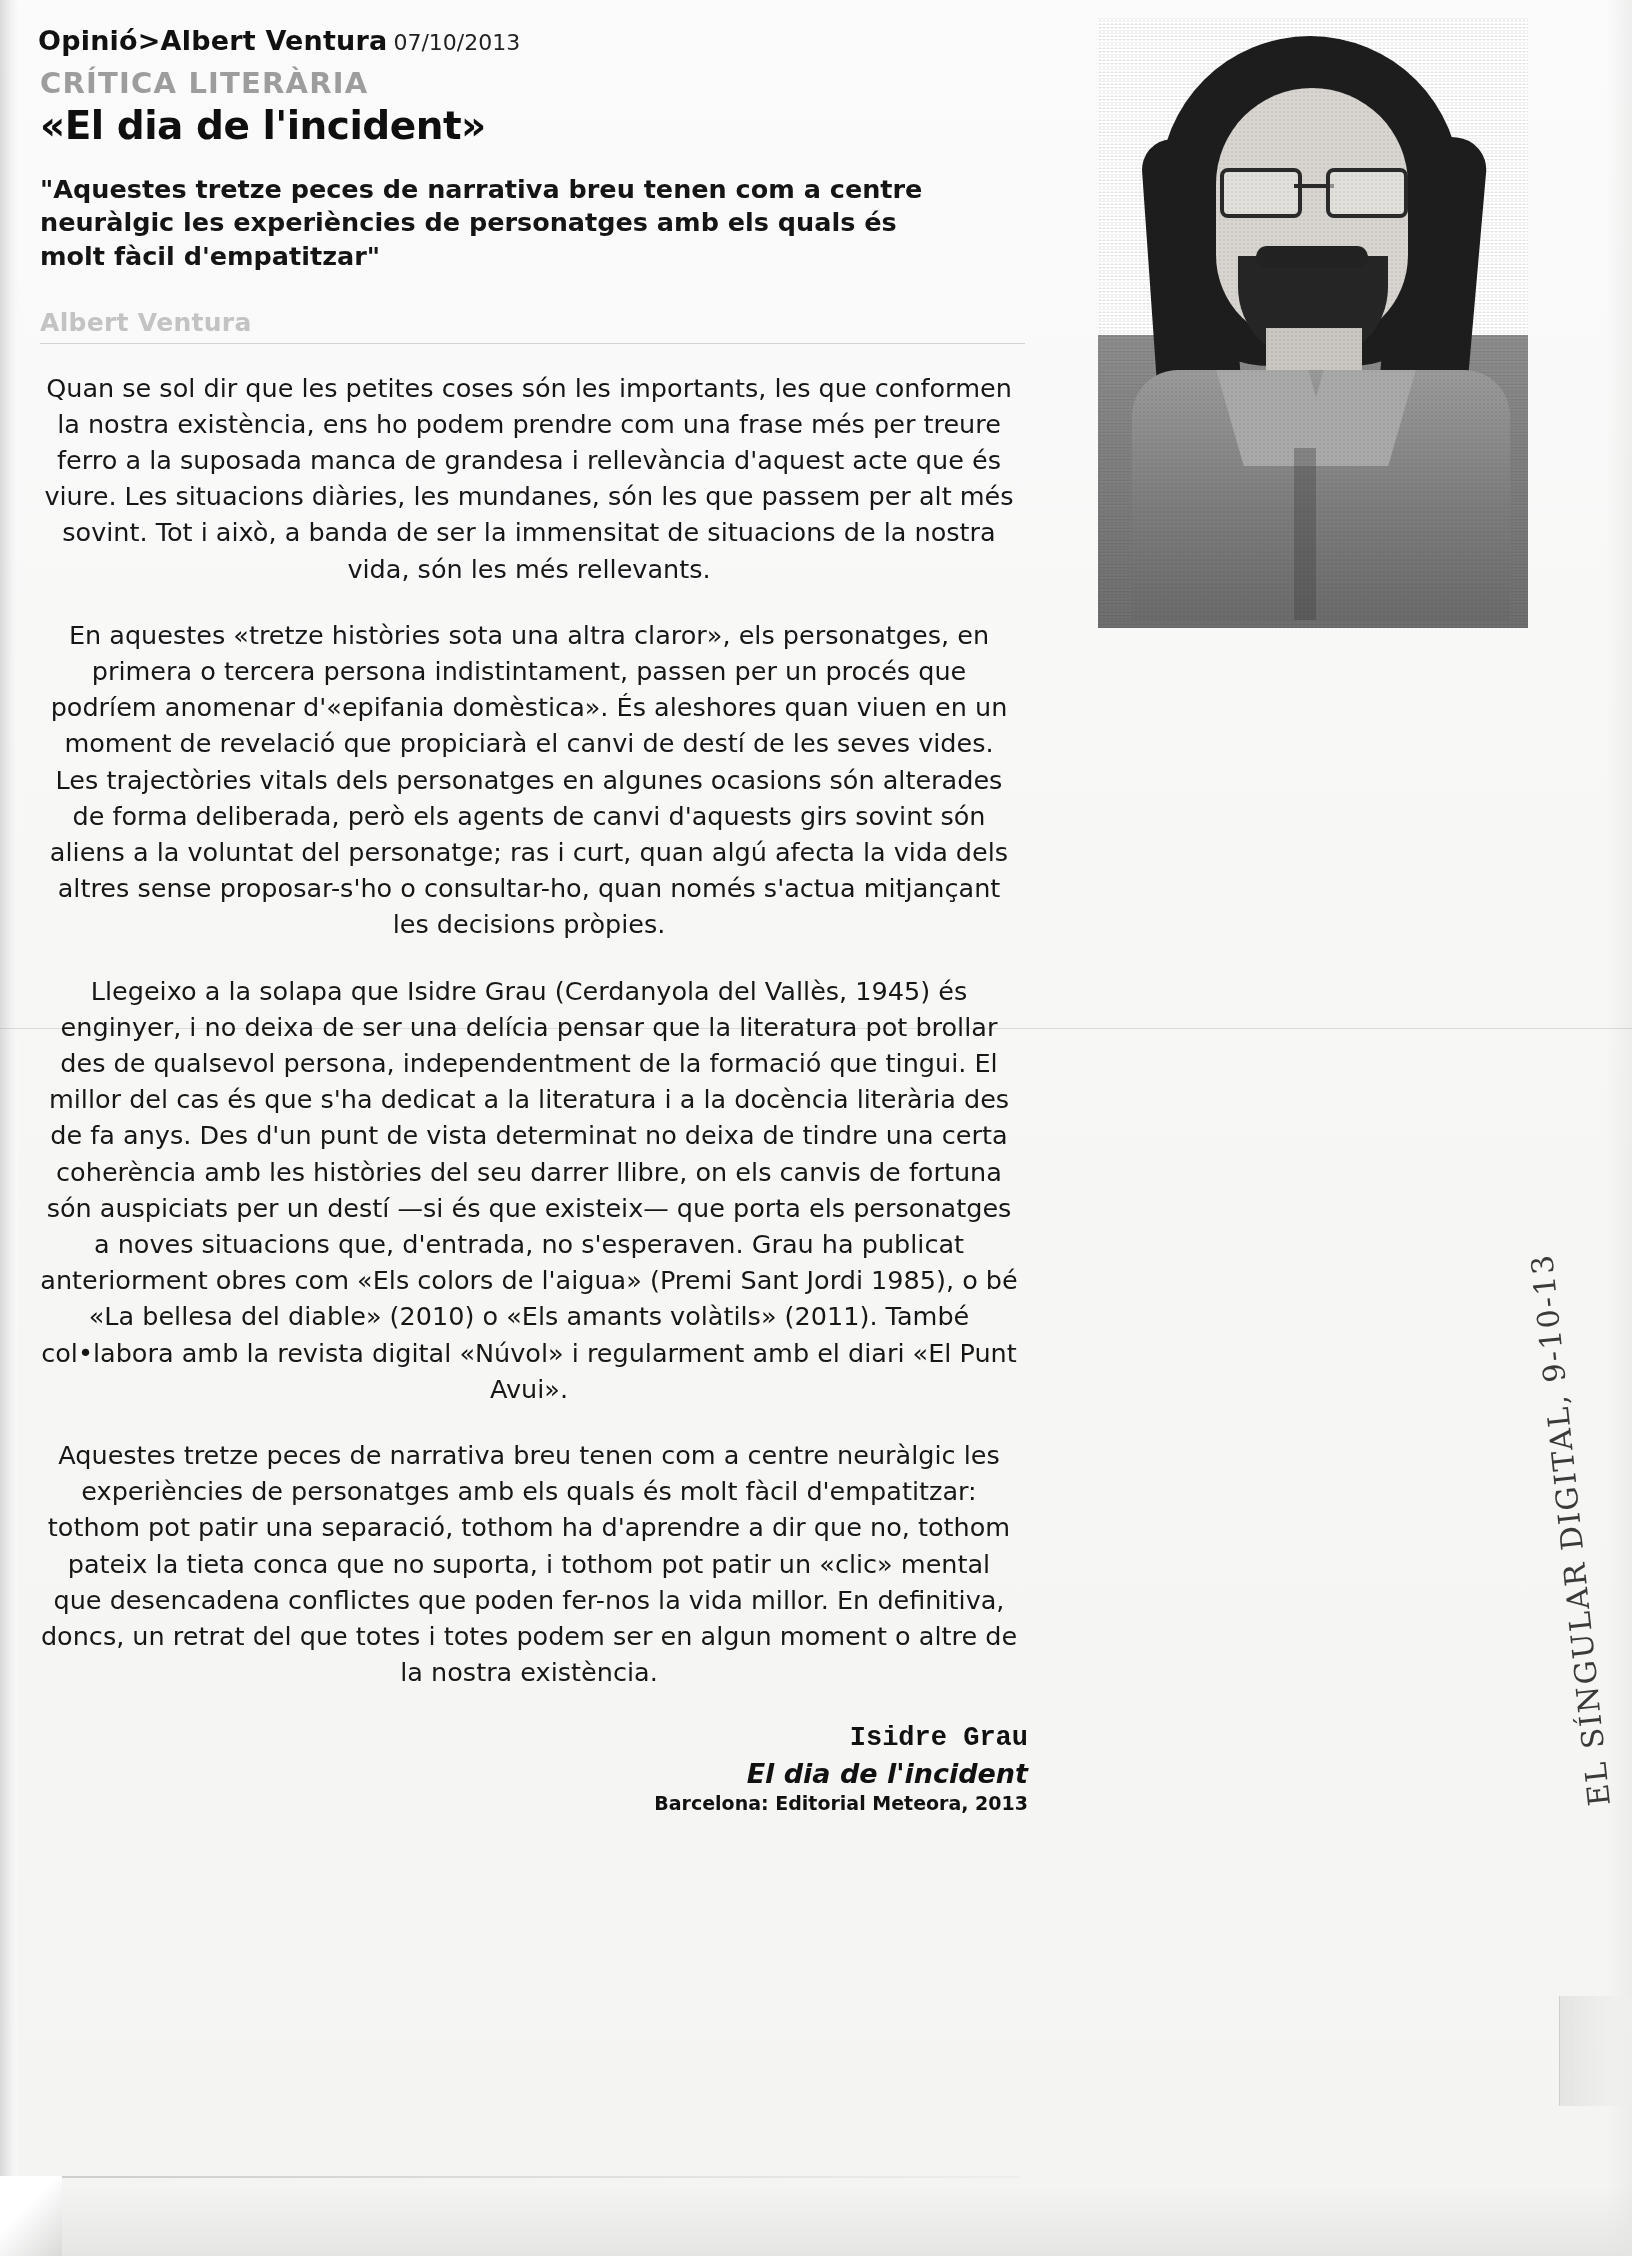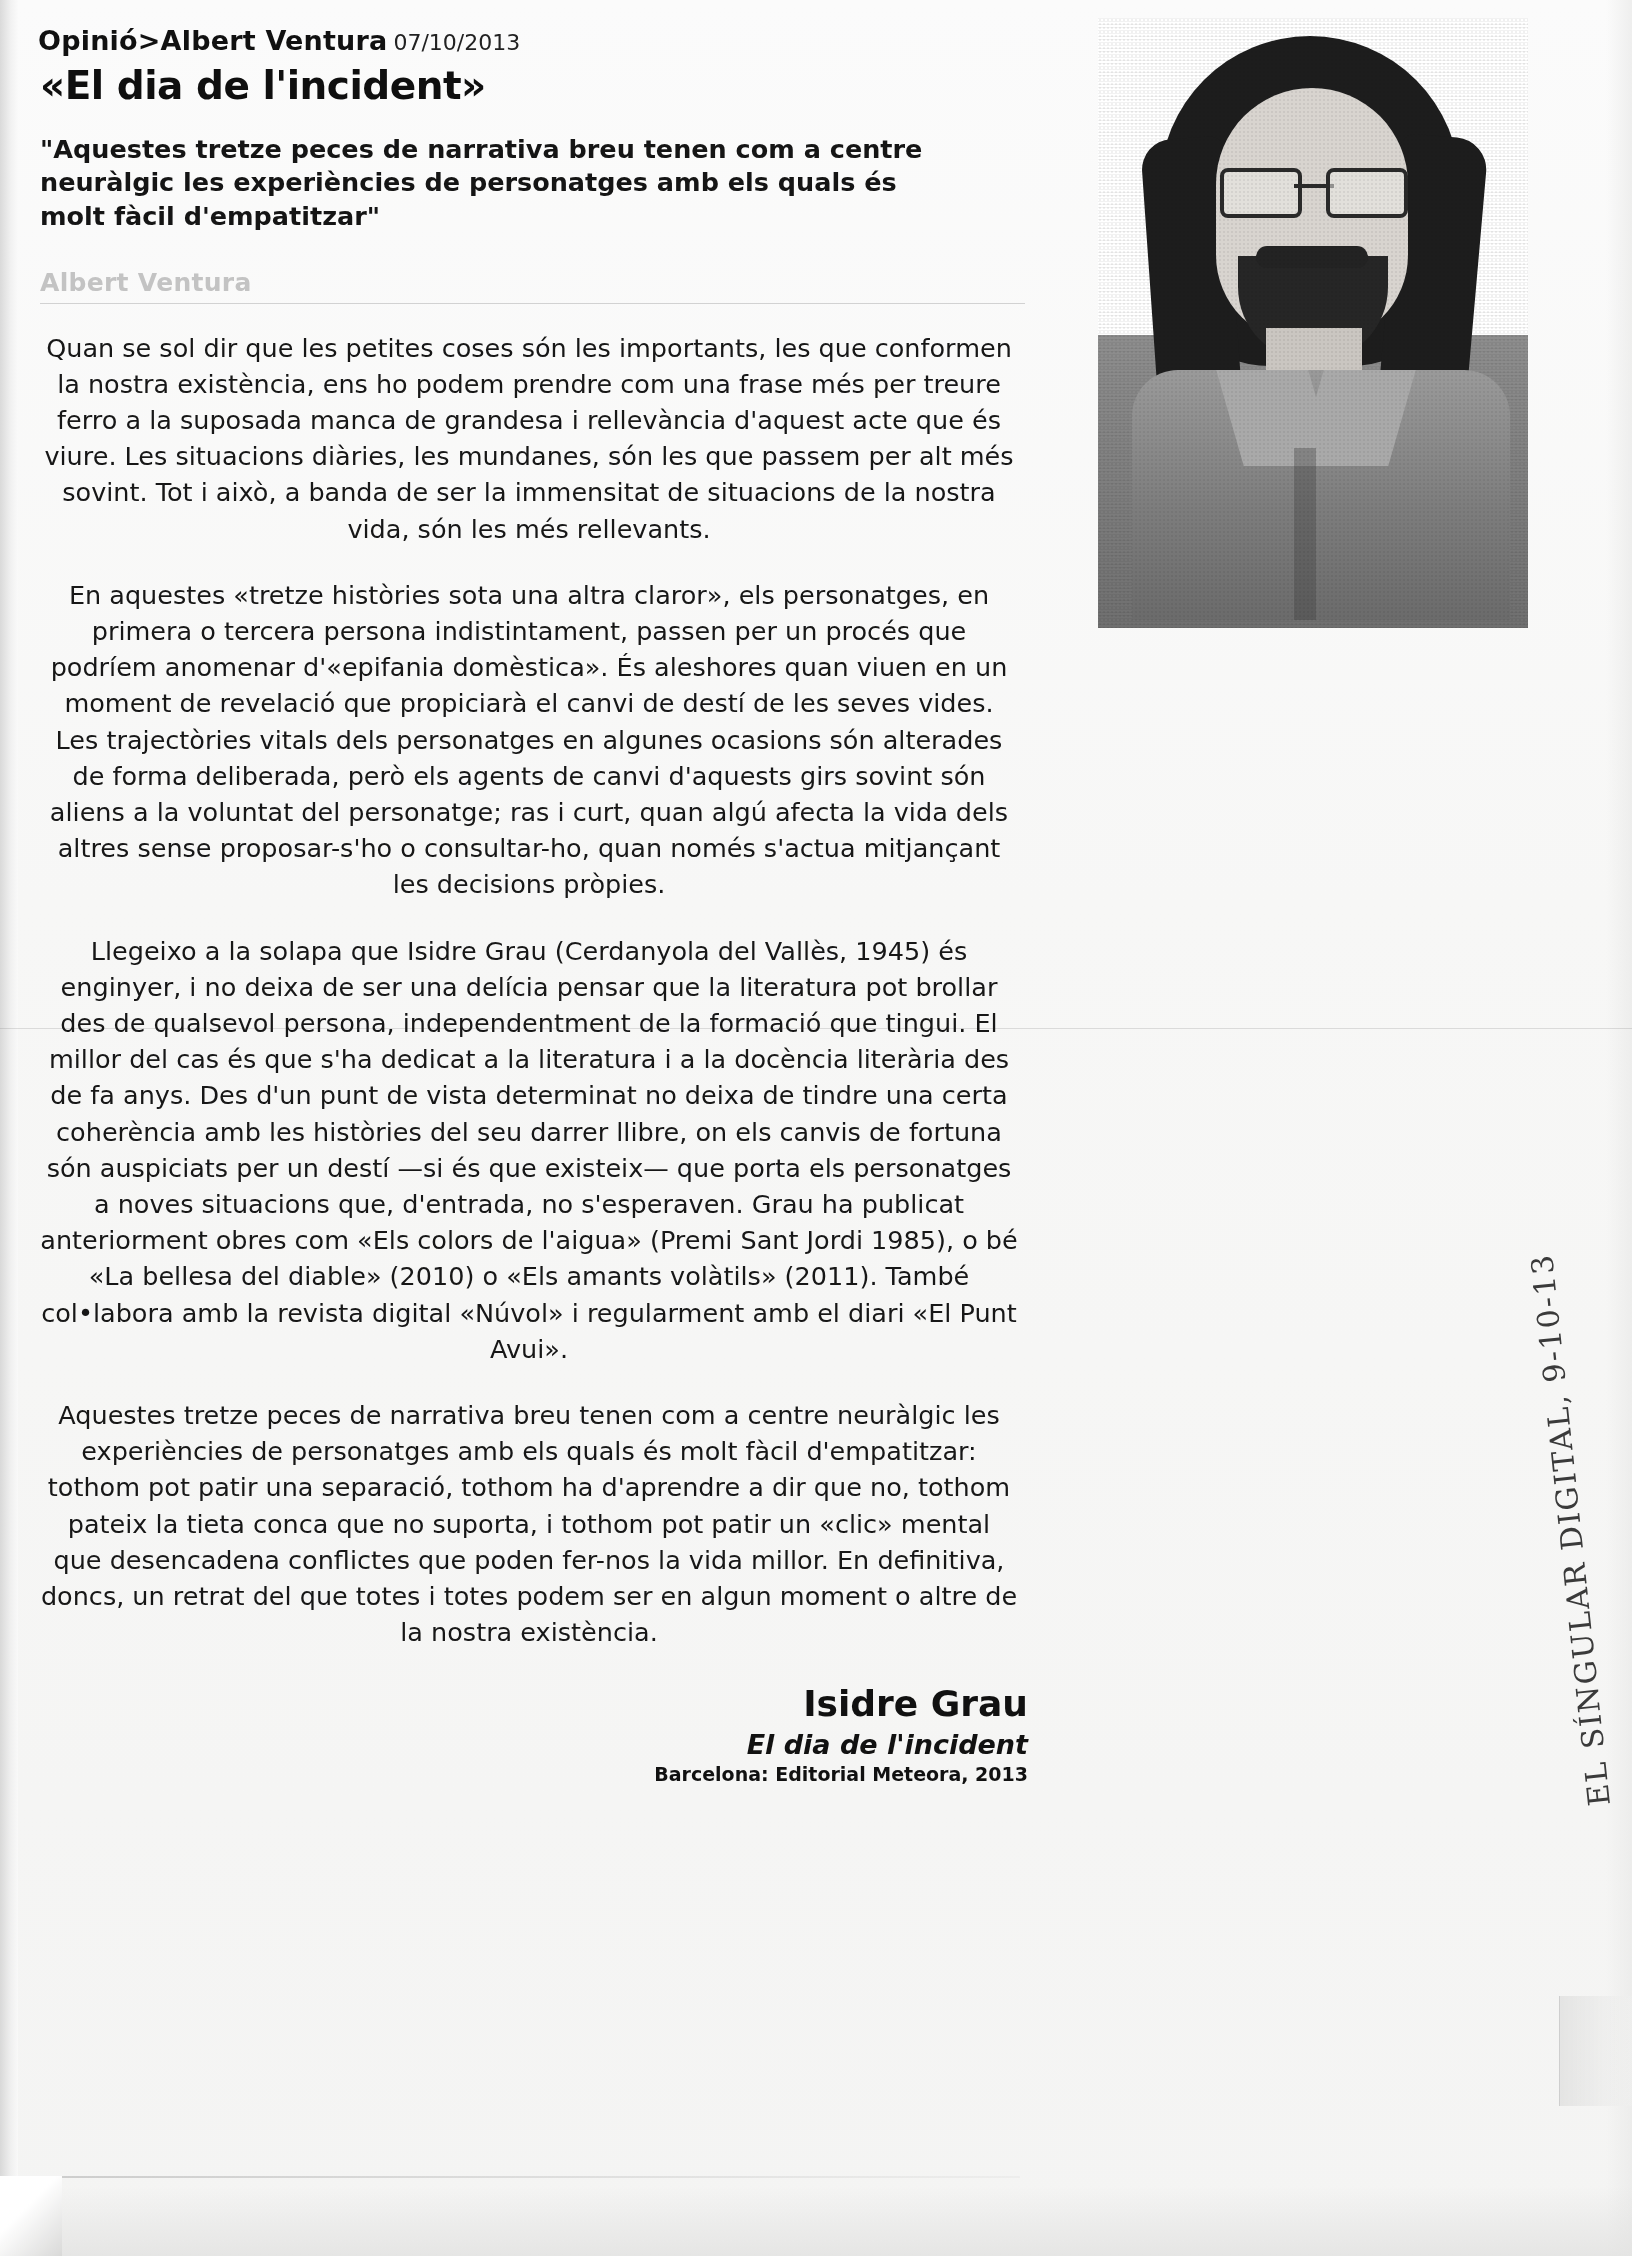--- a/index.html
+++ b/index.html
@@ -145,24 +145,25 @@
     text-align: center;
   }
 
   .signoff {
     margin-top: 22px;
     text-align: right;
     width: 990px;
     padding-right: 10px;
   }
   .signoff .author {
-    font-size: 36px;
+    font-size: 27px;
     font-weight: bold;
     color: #111;
     line-height: 1.3;
+    font-family: Liberation Mono, monospace;
   }
   .signoff .title {
     font-size: 27px;
     font-weight: bold;
     font-style: italic;
     color: #111;
     line-height: 1.3;
   }
   .signoff .publisher {
     font-size: 19px;
@@ -350,20 +351,21 @@
     <div class="placket"></div>
     <div class="noise"></div>
   </div>
 
   <div class="article">
 
     <div class="kicker-line">
       <span class="section">Opinió&gt;Albert Ventura</span><span class="date">07/10/2013</span>
     </div>
 
+    <div class="category">CRÍTICA LITERÀRIA</div>
 
     <h1 class="headline">«El dia de l'incident»</h1>
 
     <div class="standfirst">"Aquestes tretze peces de narrativa breu tenen com a centre neuràlgic les experiències de personatges amb els quals és molt fàcil d'empatitzar"</div>
 
     <div class="byline">Albert Ventura</div>
     <div class="byline-rule"></div>
 
     <div class="body">
       <p>Quan se sol dir que les petites coses són les importants, les que conformen la nostra existència, ens ho podem prendre com una frase més per treure ferro a la suposada manca de grandesa i rellevància d'aquest acte que és viure. Les situacions diàries, les mundanes, són les que passem per alt més sovint. Tot i això, a banda de ser la immensitat de situacions de la nostra vida, són les més rellevants.</p>

